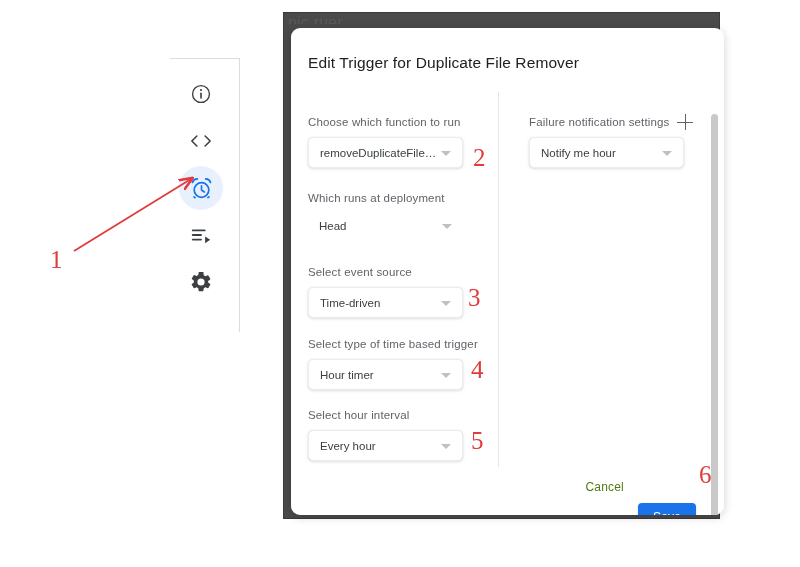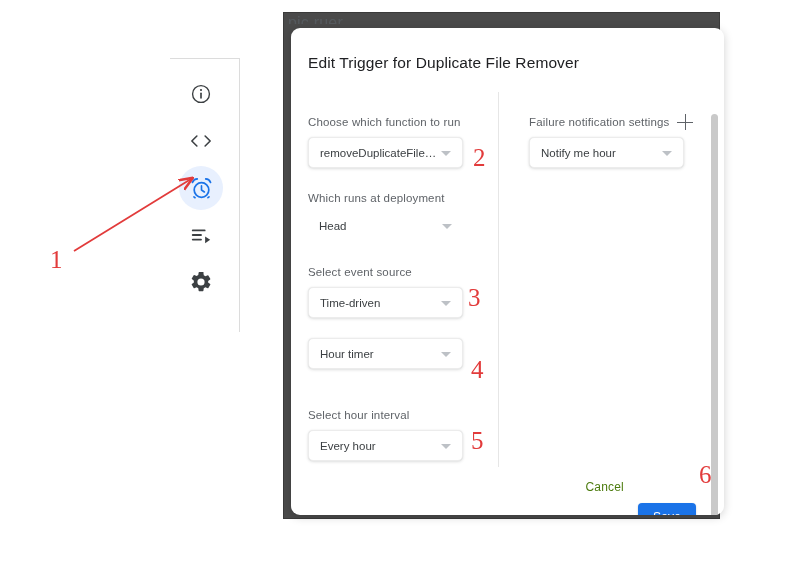--- a/index.html
+++ b/index.html
@@ -364,20 +364,21 @@
 
       <div class="field-group" style="top:180px;">
         <div class="field-label">Select event source</div>
         <div class="select-card">
           <span class="select-value">Time-driven</span>
           <span class="caret"></span>
         </div>
       </div>
 
       <div class="field-group" style="top:252px;">
+        <div class="field-label">Select type of time based trigger</div>
         <div class="select-card">
           <span class="select-value">Hour timer</span>
           <span class="caret"></span>
         </div>
       </div>
 
       <div class="field-group" style="top:323px;">
         <div class="field-label">Select hour interval</div>
         <div class="select-card">
           <span class="select-value">Every hour</span>

